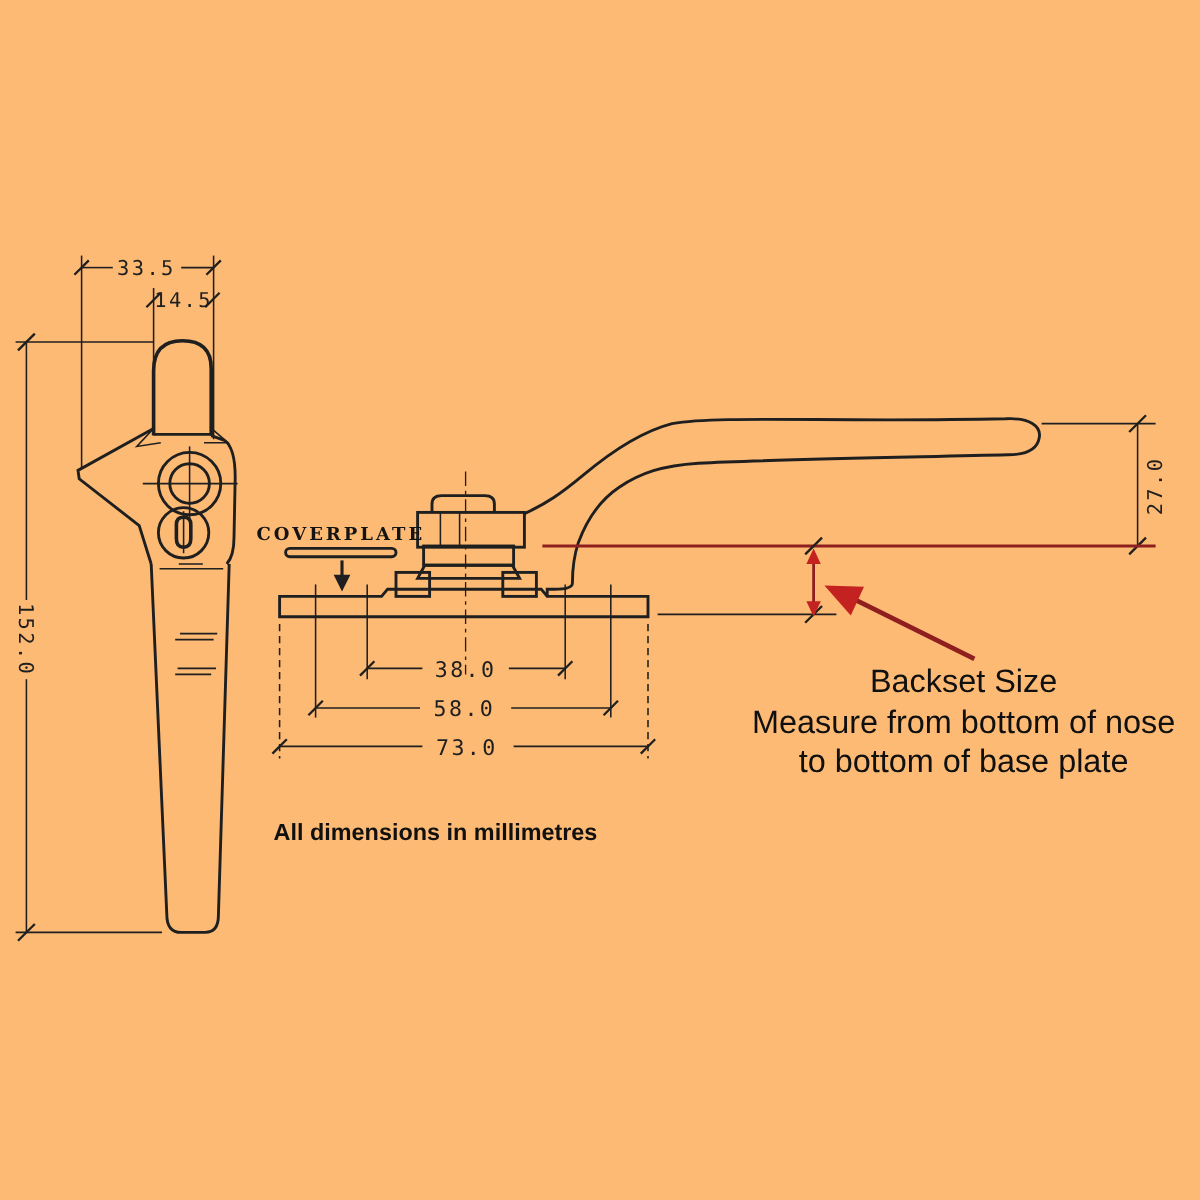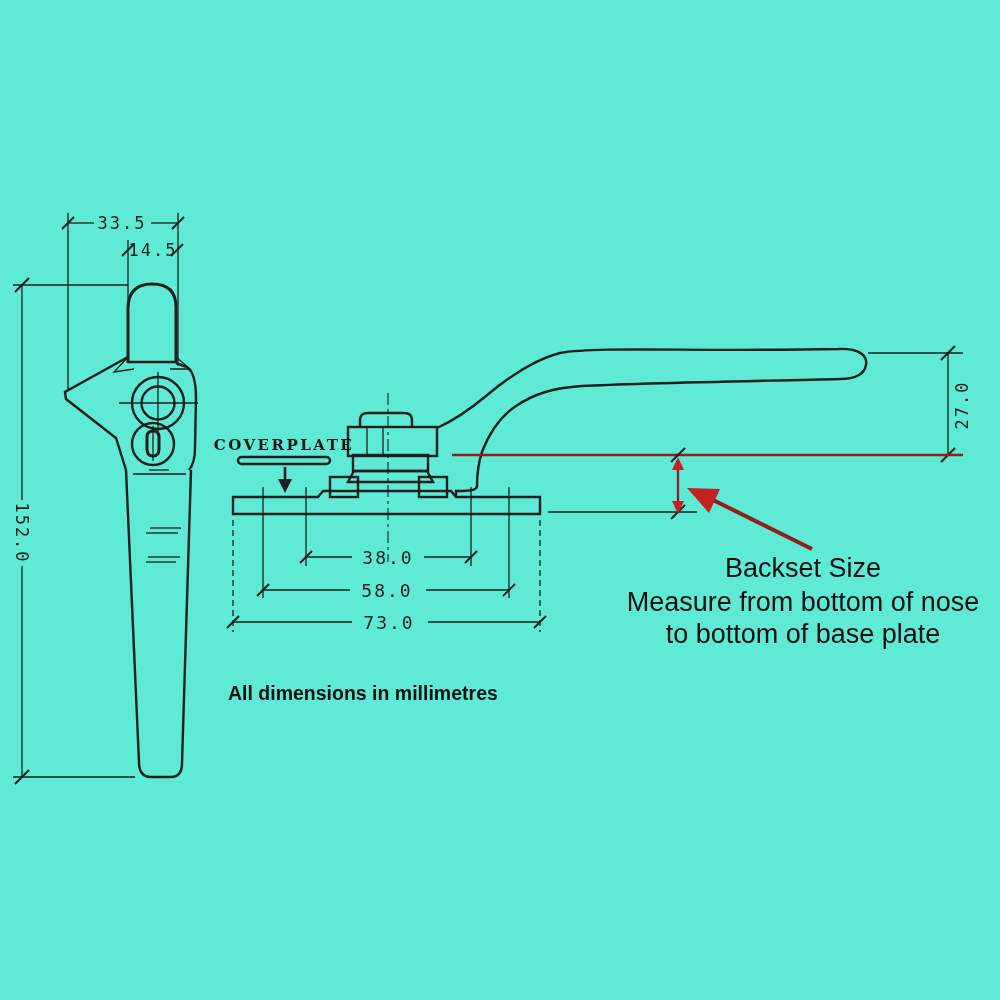--- a/index.html
+++ b/index.html
@@ -1,16 +1,16 @@
 <!DOCTYPE html>
 <html><head>
 <meta charset="utf-8">
 <style>
   html,body{margin:0;padding:0;background:#ffffff;}
-  .stage{position:relative;width:1000px;height:1000px;background:#5eead4;overflow:hidden;
+  .stage{position:relative;width:1000px;height:1000px;background:#fdba74;overflow:hidden;
          font-family:"Liberation Sans", sans-serif;}
   svg{position:absolute;left:0;top:0;}
   .ln{stroke:#1f1f1f;fill:none;}
   .thick{stroke-width:3;}
   .med{stroke-width:2.4;}
   .thin{stroke-width:1.3;}
   .tick{stroke:#1f1f1f;stroke-width:1.9;}
   .dimtxt{font-family:"DejaVu Sans Mono", monospace;font-size:18px;letter-spacing:2px;fill:#1f1f1f;}
   .dimtxt-sm{font-family:"DejaVu Sans Mono", monospace;font-size:17px;letter-spacing:2px;fill:#1f1f1f;}
   .covertxt{font-family:"DejaVu Serif", serif;font-weight:bold;font-size:15px;letter-spacing:2.5px;fill:#141414;}

